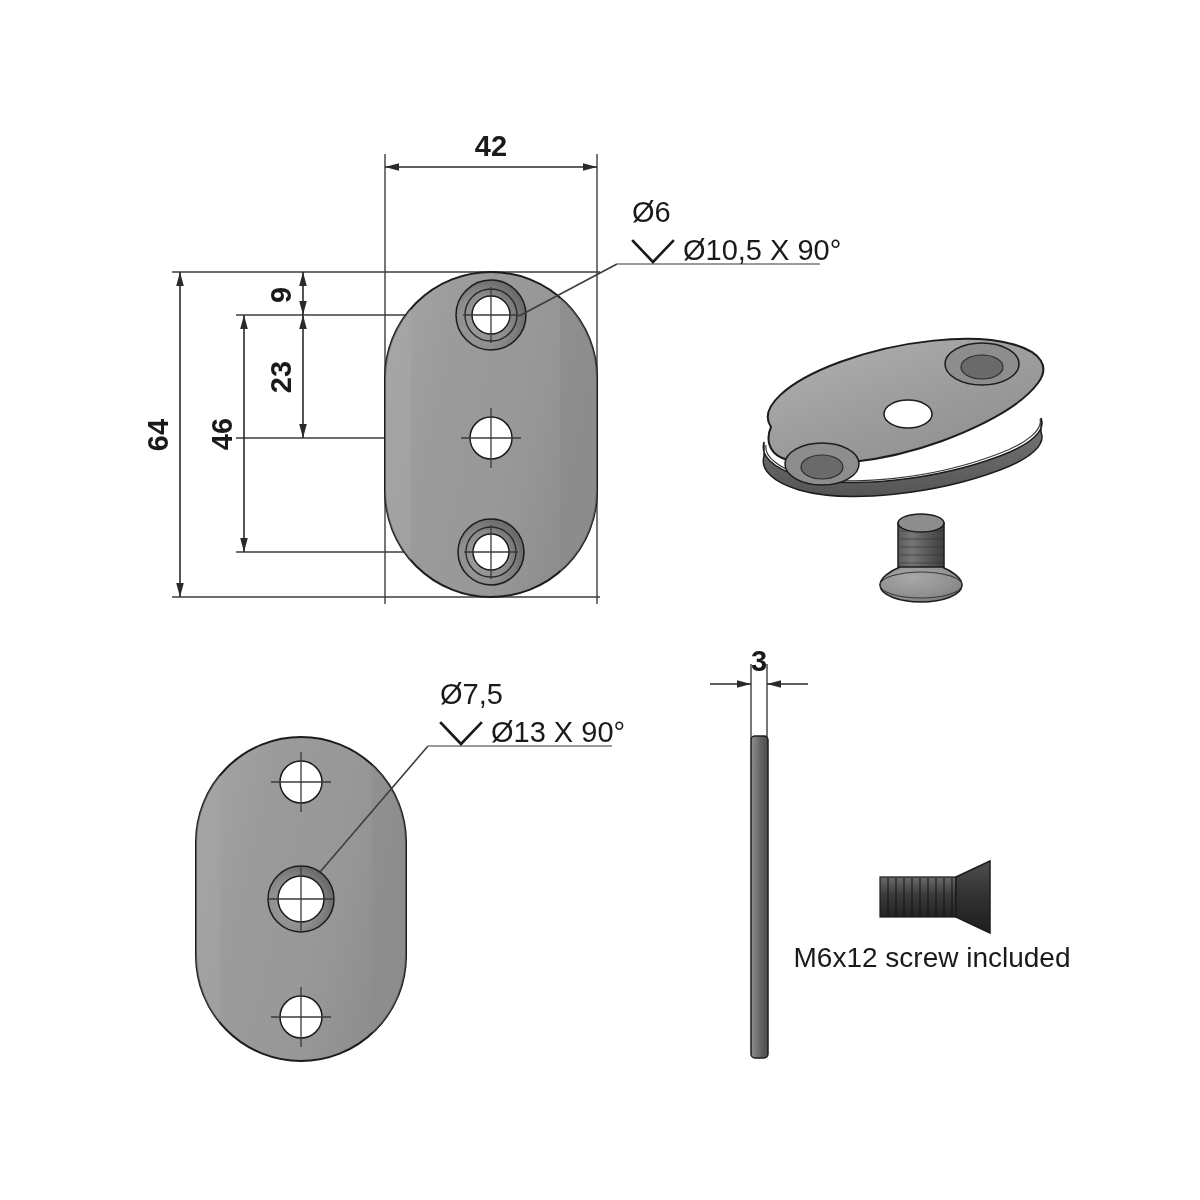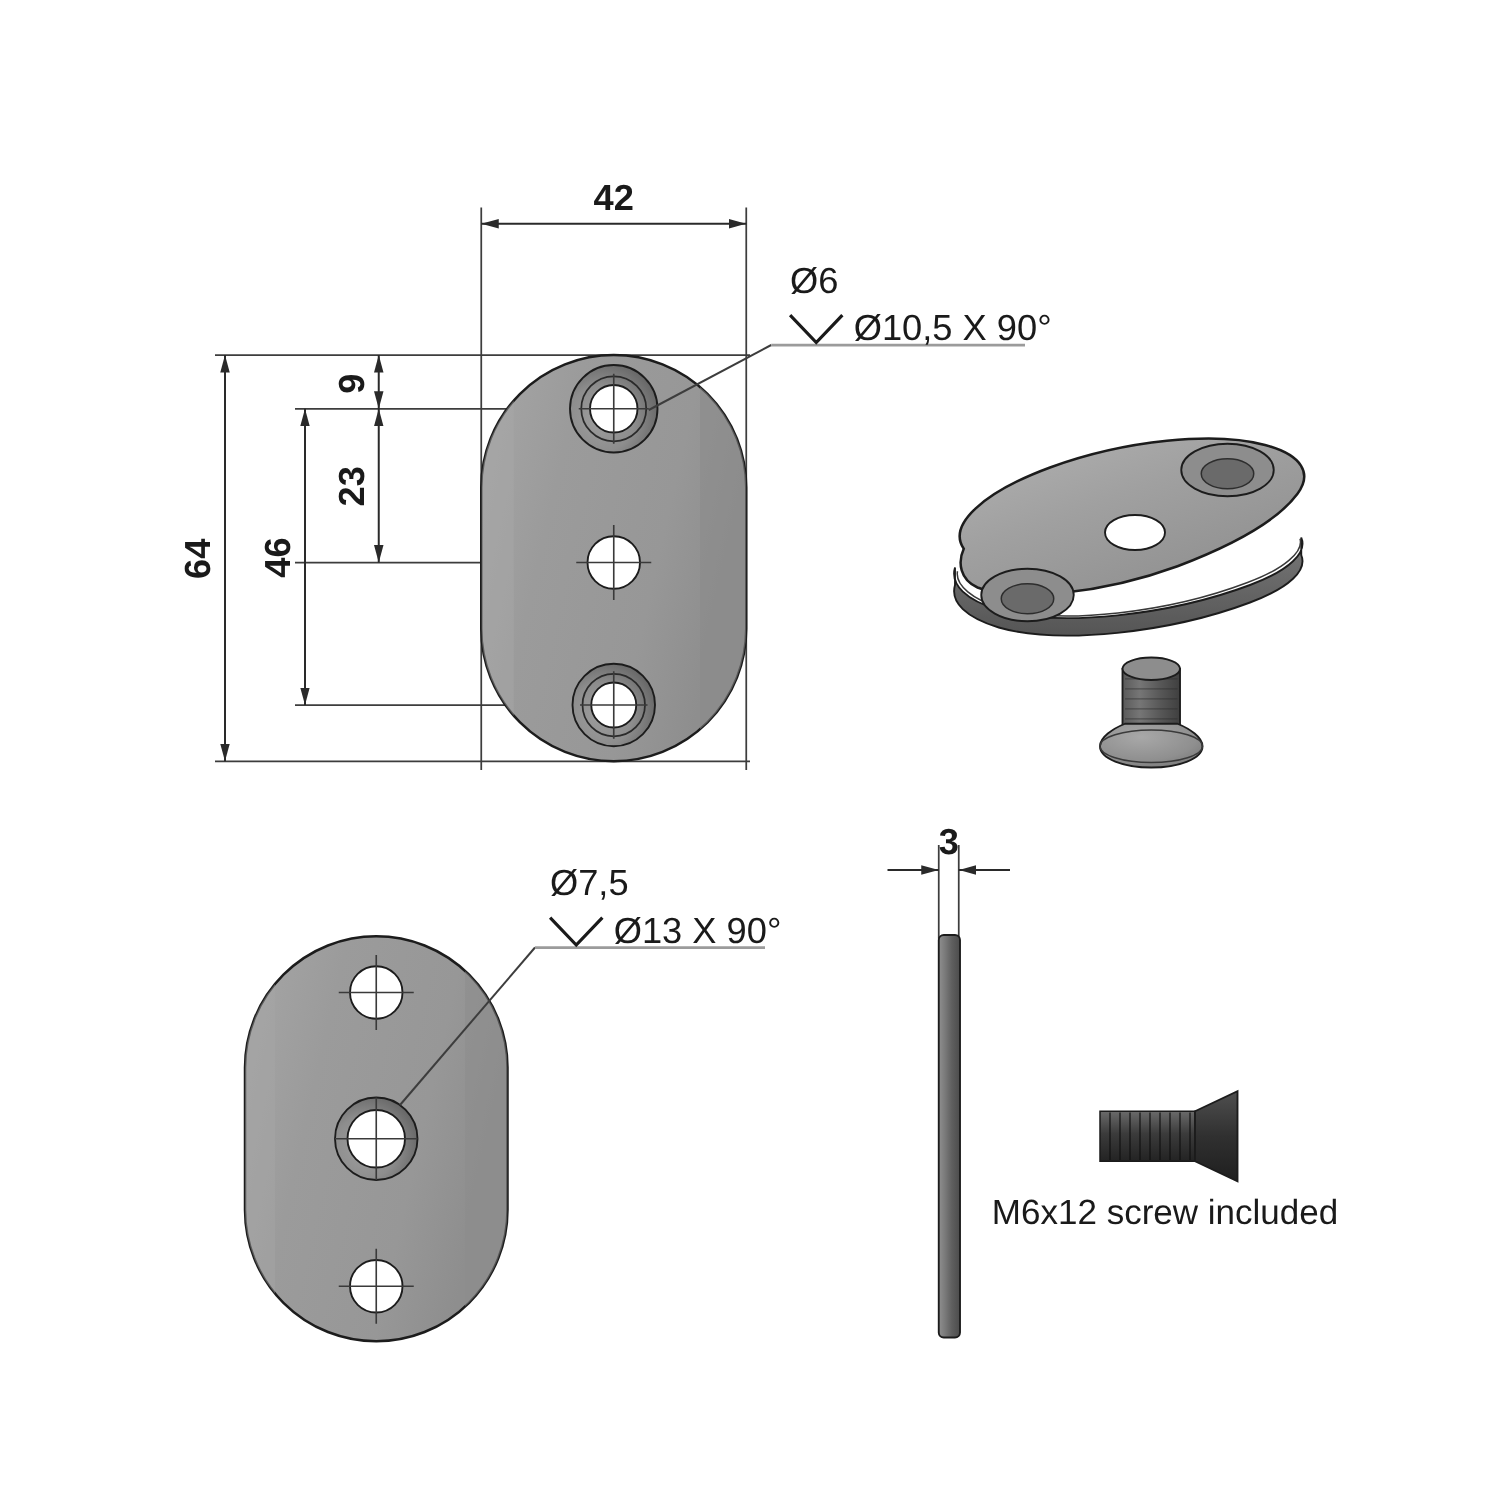--- a/index.html
+++ b/index.html
@@ -11,21 +11,21 @@
     width: 1200px;
     height: 1200px;
     font-family: "Liberation Sans", sans-serif;
     color: #1a1a1a;
     overflow: hidden;
     position: relative;
   }
   #drawing-root {
     position: absolute;
     left: 0;
-    top: 16px;
+    top: 4px;
     width: 1200px;
     height: 992px;
     border-radius: 21px;
   }
   svg.sheet {
     display: block;
     width: 1200px;
     height: 1200px;
   }
   text {

